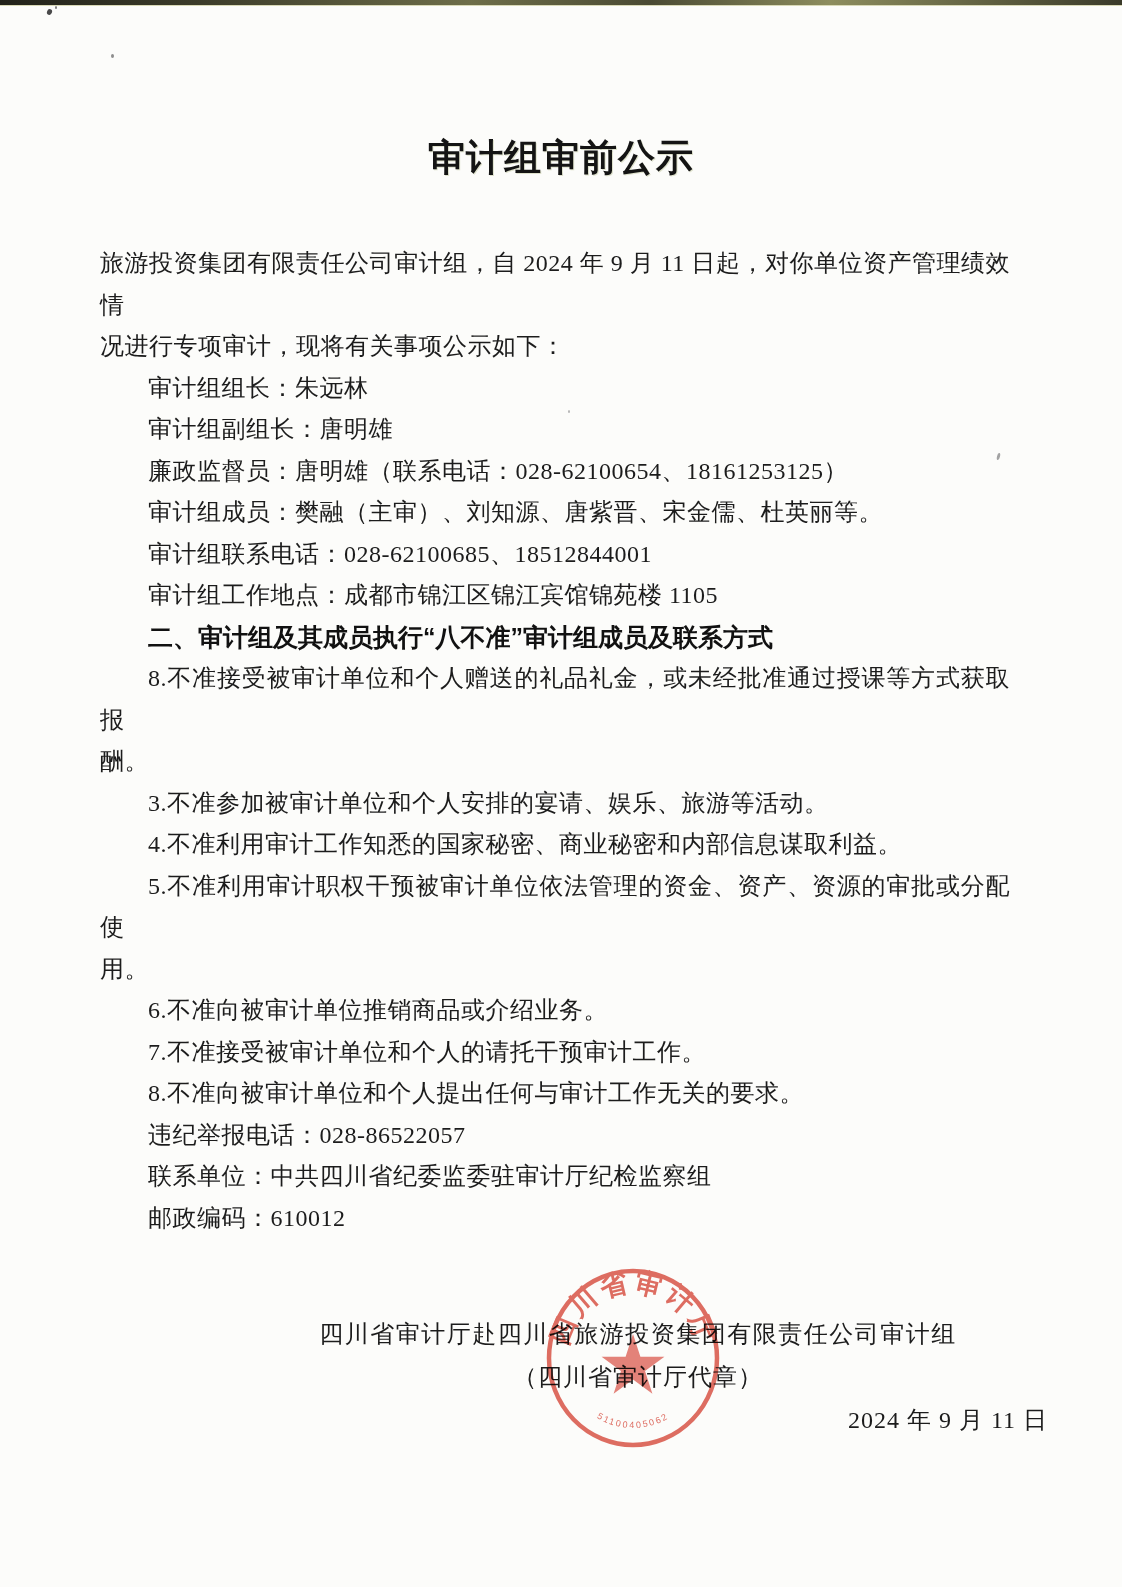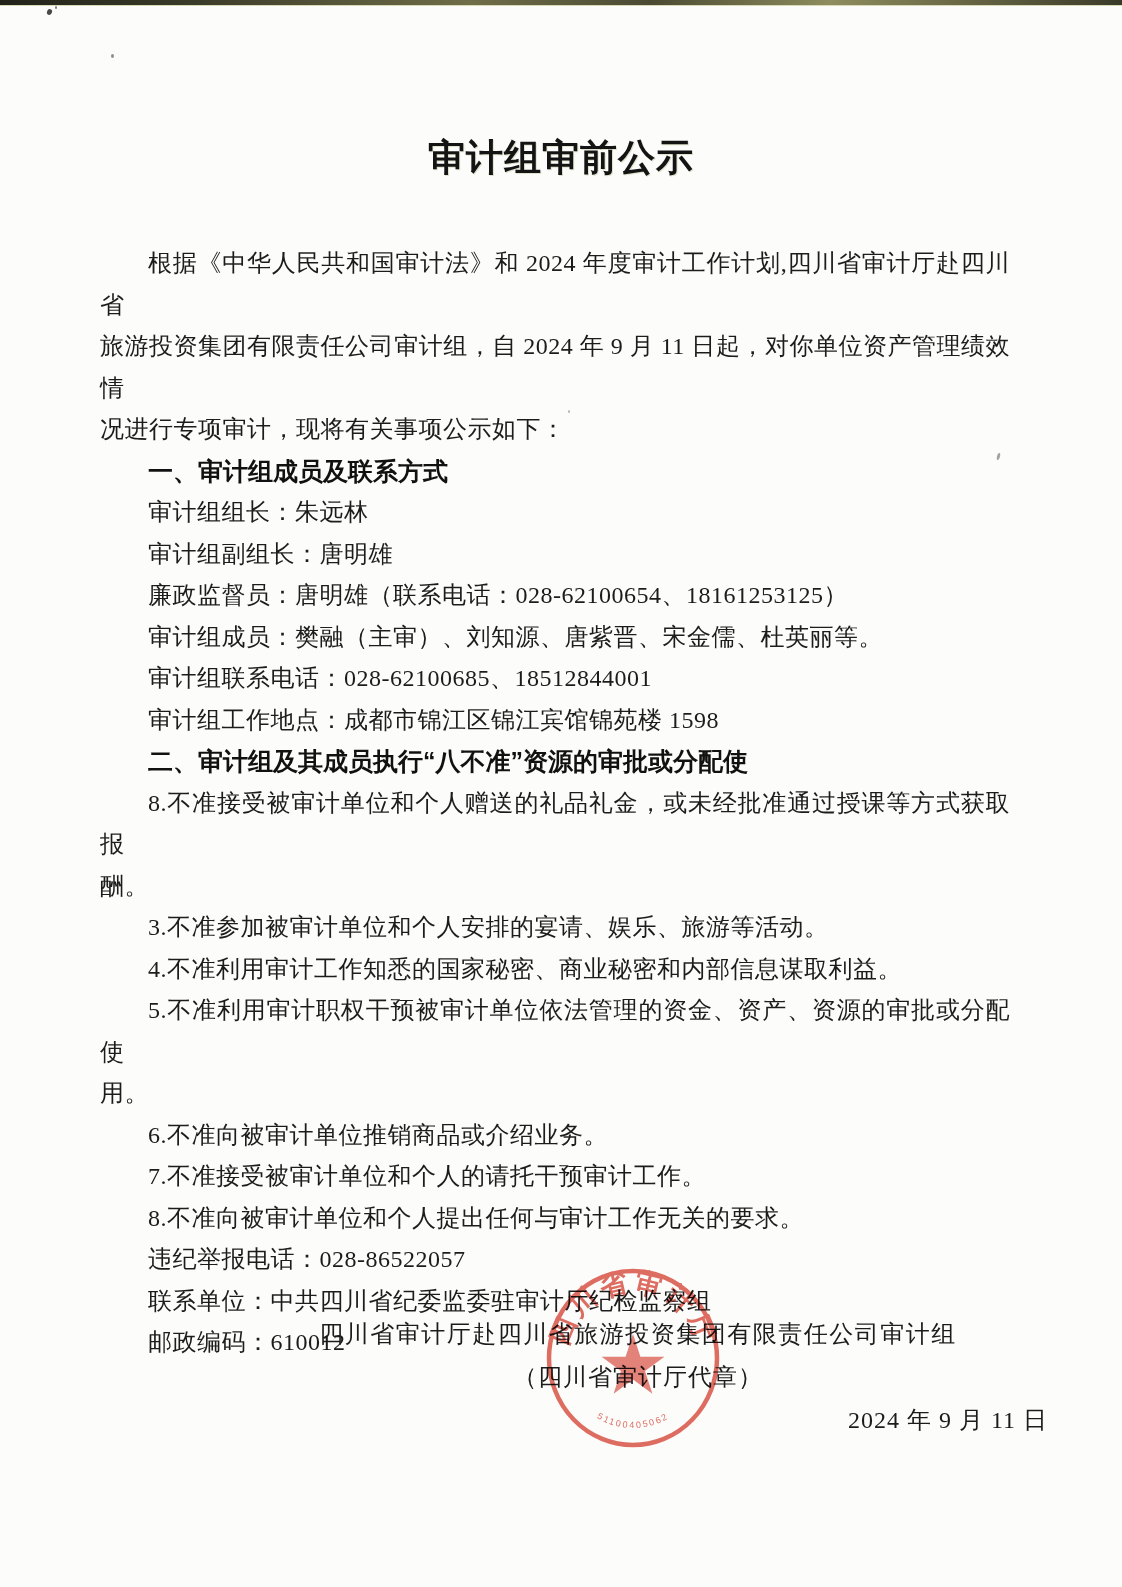--- a/index.html
+++ b/index.html
@@ -61,33 +61,31 @@
 </head>
 <body>
 
 <div class="page">
 
   <div class="scan-edge"></div>
 
   <h1 class="title">审计组审前公示</h1>
 
   <div class="doc">
-    <p class="ln indent fill">根据《中华人民共和国审计法》和 2024 年度审计工作计划,四川省审计厅赴四川省</p>
     <p class="ln fill">旅游投资集团有限责任公司审计组，自 2024 年 9 月 11 日起，对你单位资产管理绩效情</p>
     <p class="ln">况进行专项审计，现将有关事项公示如下：</p>
 
-    <p class="ln head indent">一、审计组成员及联系方式</p>
     <p class="ln indent">审计组组长：朱远林</p>
     <p class="ln indent">审计组副组长：唐明雄</p>
     <p class="ln indent">廉政监督员：唐明雄（联系电话：028-62100654、18161253125）</p>
     <p class="ln indent">审计组成员：樊融（主审）、刘知源、唐紫晋、宋金儒、杜英丽等。</p>
     <p class="ln indent">审计组联系电话：028-62100685、18512844001</p>
-    <p class="ln indent">审计组工作地点：成都市锦江区锦江宾馆锦苑楼 1598</p>
+    <p class="ln indent">审计组工作地点：成都市锦江区锦江宾馆锦苑楼 1105</p>
 
-    <p class="ln head indent">二、审计组及其成员执行“八不准”资源的审批或分配使</p>
+    <p class="ln head indent">二、审计组及其成员执行“八不准”审计组成员及联系方式</p>
     <p class="ln indent fill">8.不准接受被审计单位和个人赠送的礼品礼金，或未经批准通过授课等方式获取报</p>
     <p class="ln">酬。</p>
     <p class="ln indent">3.不准参加被审计单位和个人安排的宴请、娱乐、旅游等活动。</p>
     <p class="ln indent">4.不准利用审计工作知悉的国家秘密、商业秘密和内部信息谋取利益。</p>
     <p class="ln indent fill">5.不准利用审计职权干预被审计单位依法管理的资金、资产、资源的审批或分配使</p>
     <p class="ln">用。</p>
     <p class="ln indent">6.不准向被审计单位推销商品或介绍业务。</p>
     <p class="ln indent">7.不准接受被审计单位和个人的请托干预审计工作。</p>
     <p class="ln indent">8.不准向被审计单位和个人提出任何与审计工作无关的要求。</p>
 

